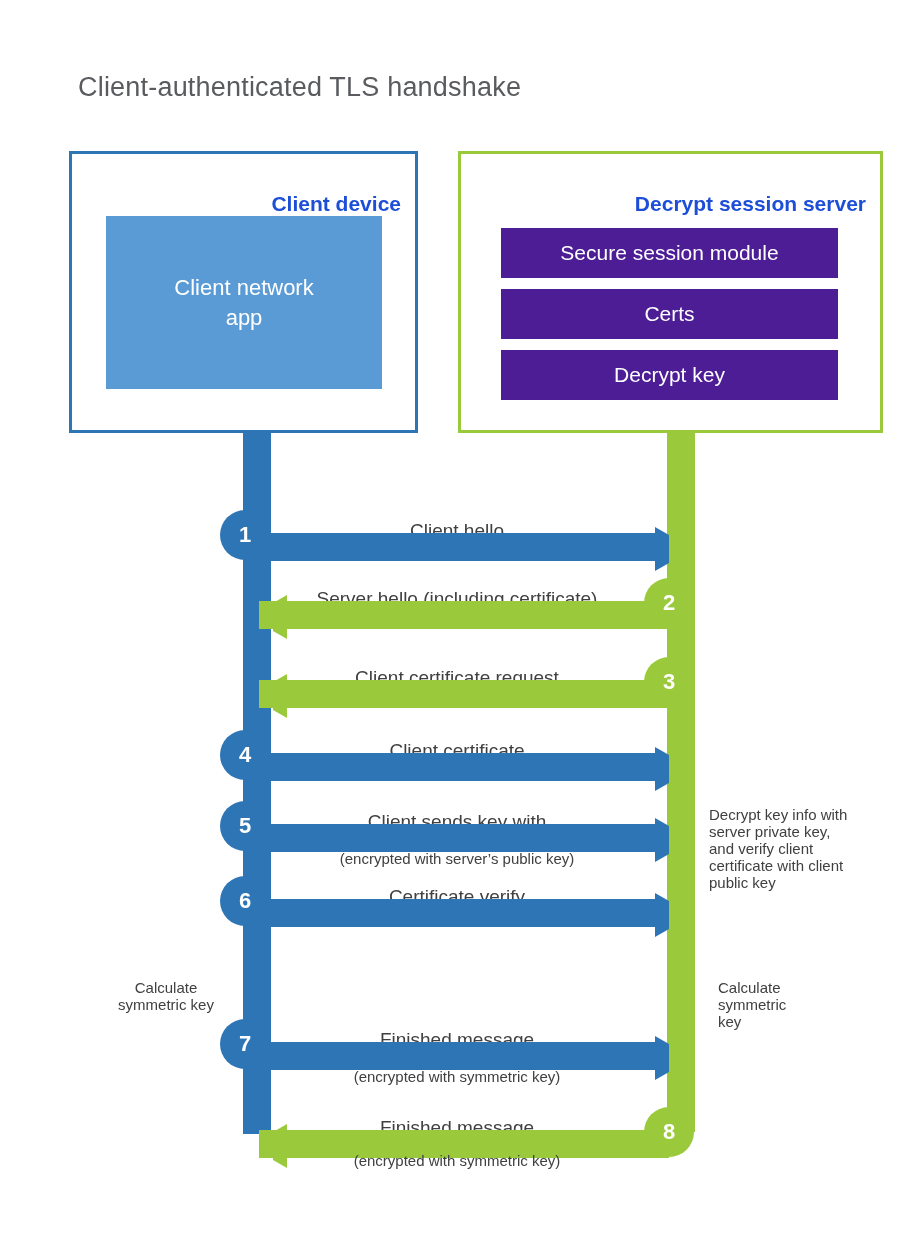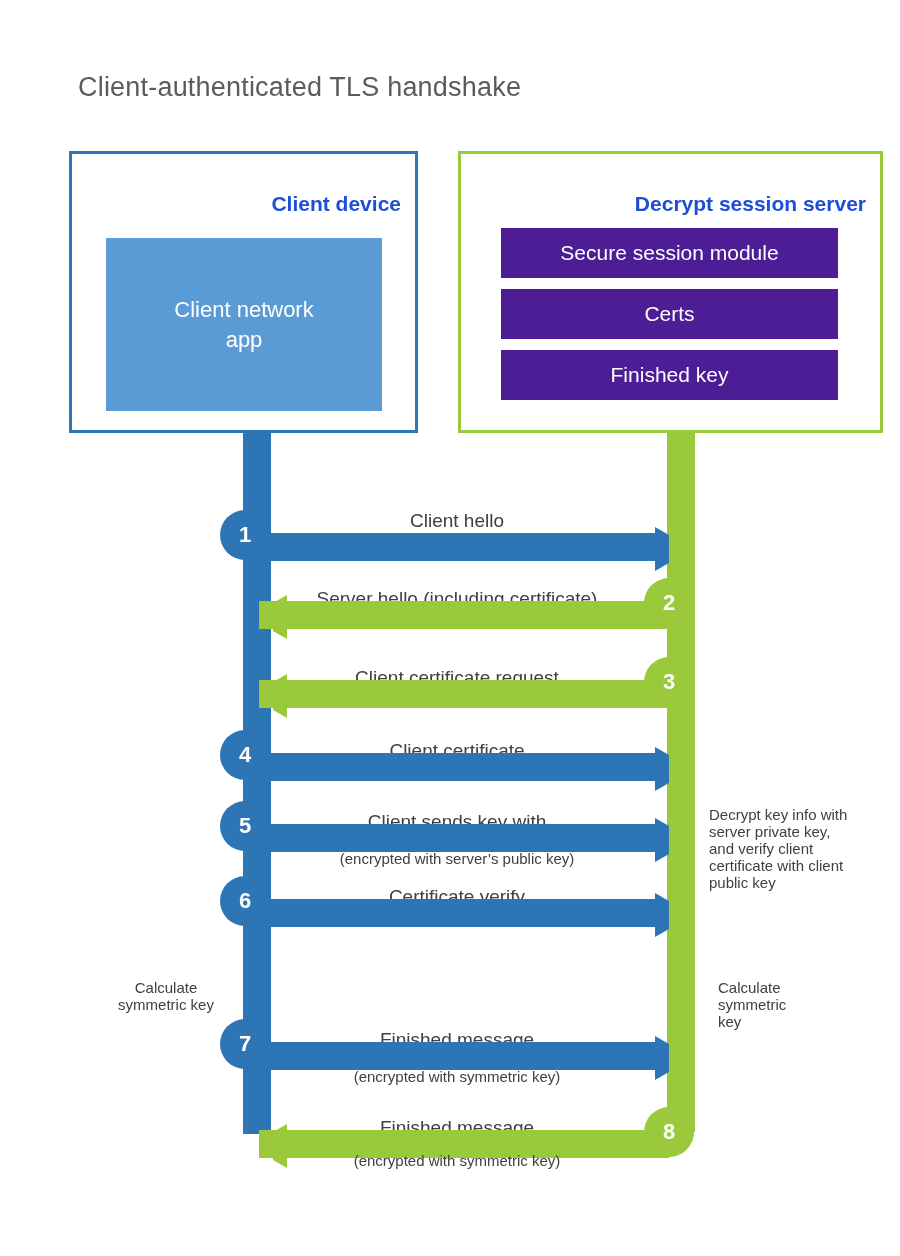--- a/index.html
+++ b/index.html
@@ -14,21 +14,21 @@
   }
   
   .actor-box { position:absolute; top:123px; height:282px; background:#fff; }
   .client-box { left:41px; width:349px; border:3px solid #2e75b6; }
   .server-box { left:430px; width:425px; border:3px solid #9aca3b; }
   .actor-title {
     position:absolute; left:0; right:0; top:24px; text-align:right;
     font-size:21px; font-weight:700; color:#1d4ed8;
   }
   .app-box {
-    position:absolute; left:78px; top:210px; width:276px; height:173px;
+    position:absolute; left:78px; top:188px; width:276px; height:173px;
     background:#5b9bd5; display:flex; align-items:center; justify-content:center;
   }
   .app-box .app-text {
     width:180px; text-align:center; color:#ffffff; font-size:22px; line-height:30px;
   }
   .server-bar {
     position:absolute; left:473px; width:337px; height:50px;
     background:#4c1d95; color:#ffffff; font-size:21px;
     display:flex; align-items:center; justify-content:center;
   }
@@ -80,26 +80,26 @@
   </div>
   <div class="app-box">
     <div class="app-text">Client network app</div>
   </div>
 
   <div class="actor-box server-box">
     <div class="actor-title">Decrypt session server</div>
   </div>
   <div class="server-bar" style="top:200px;">Secure session module</div>
   <div class="server-bar" style="top:261px;">Certs</div>
-  <div class="server-bar" style="top:322px;">Finished key</div>
+  <div class="server-bar" style="top:322px;">Decrypt key</div>
 
   <div class="vline blue"></div>
   <div class="vline green"></div>
 
-  <div class="msg-label" style="top:468px;">Client hello</div>
+  <div class="msg-label" style="top:478px;">Client hello</div>
   <div class="hline blue" style="top:505px;left:217px;width:410px;"></div>
   <div class="head right" style="top:499px;left:627px;"></div>
   <div class="circle blue" style="top:482px;">
       <span>1</span>
     </div>
 
   <div class="msg-label" style="top:546px;">Server hello (including certificate)</div>
   <div class="hline green" style="top:573px;left:231px;width:410px;"></div>
   <div class="head left" style="top:567px;left:217px;"></div>
   <div class="circle green" style="top:550px;">

